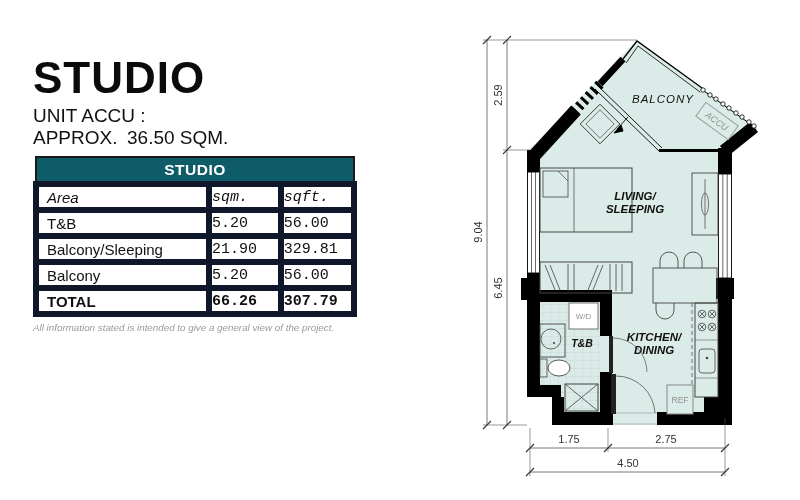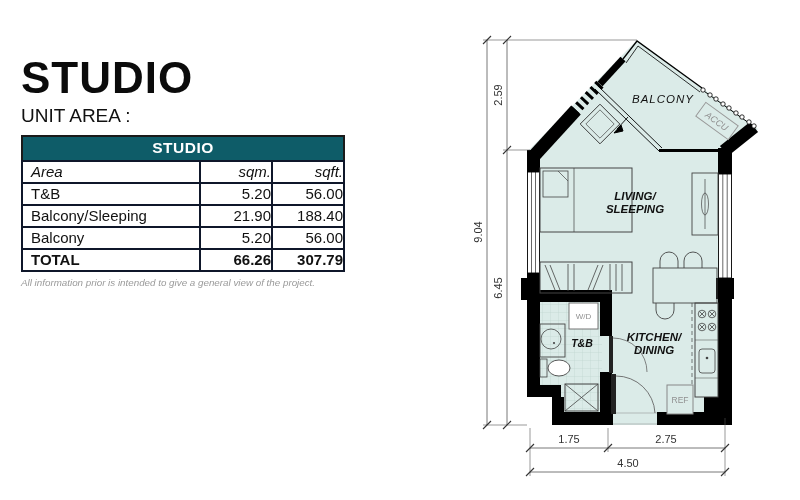--- a/index.html
+++ b/index.html
@@ -1,50 +1,51 @@
 <!DOCTYPE html>
 <html style="--header-bg: #0e5c68; --header-fg: #ffffff; --floor-fill: #dbebe8;"><head>
 <meta charset="utf-8">
 <style>
   html,body{margin:0;padding:0;background:#fff;}
   .stage{position:relative;width:800px;height:500px;background:#ffffff;overflow:hidden;
          font-family:"Liberation Sans",sans-serif;color:#111;}
   
-  .left{position:absolute;left:21px;top:56px;width:324px;}
+  .left{position:absolute;left:33px;top:56px;width:324px;}
   .title{font-size:44px;font-weight:bold;letter-spacing:1px;line-height:1;color:#0b0b0b;}
   .ua{font-size:19px;line-height:21.5px;margin-top:5px;}
   .ua .lbl{display:inline-block;width:94px;}
   .ua .indent{padding-left:94px;}
   table.area{border-collapse:collapse;width:324px;margin-top:8px;border:2px solid #1a1a1a;}
   table.area th{background:var(--header-bg,#0e5c68);color:var(--header-fg,#fff);
       font-size:15.5px;font-weight:bold;height:21px;letter-spacing:.5px;border:1px solid #1a1a1a;}
-  table.area td{border:2px solid #0f172a;font-size:15px;height:20px;padding:0;}
+  table.area td{border:6px solid #0f172a;font-size:15px;height:20px;padding:0;}
   td.a{text-align:left;padding-left:8px !important;width:168px;}
-  td.n{text-align:right;width:70px;}
+  td.n{text-align:left;width:70px;font-family:Liberation Mono, monospace;}
   tr.cols td{font-style:italic;}
   tr.total td{font-weight:bold;}
   .disc{margin-top:5px;font-style:italic;color:#9a9a9a;font-size:9.8px;line-height:11.5px;}
   
   svg.plan{position:absolute;left:470px;top:0;}
   svg text{font-family:"Liberation Sans",sans-serif;}
   .floor{fill:var(--floor-fill,#dbebe8);}
   .roomlbl{font-style:italic;font-weight:bold;fill:#111;}
   .baldim{font-style:italic;fill:#111;}
   .dimtxt{font-size:11px;fill:#333;}
   .applbl{fill:#909090;}
 </style>
 </head>
 <body>
 
 <div class="stage">
 
   <div class="left">
     <div class="title">STUDIO</div>
     <div class="ua">
-      <div>UNIT AREA :</div>
+      <div>UNIT ACCU :</div>
+      <div><span class="lbl">APPROX.</span><span>36.50 SQM.</span></div>
     </div>
 
     <table class="area">
       <thead>
         <tr>
           <th colspan="3">STUDIO</th>
         </tr>
         <tr class="cols">
           <td class="a">Area</td>
           <td class="n">sqm.</td>
@@ -53,37 +54,37 @@
       </thead>
       <tbody>
         <tr>
           <td class="a">T&amp;B</td>
           <td class="n">5.20</td>
           <td class="n">56.00</td>
         </tr>
         <tr>
           <td class="a">Balcony/Sleeping</td>
           <td class="n">21.90</td>
-          <td class="n">188.40</td>
+          <td class="n">329.81</td>
         </tr>
         <tr>
           <td class="a">Balcony</td>
           <td class="n">5.20</td>
           <td class="n">56.00</td>
         </tr>
         <tr class="total">
           <td class="a">TOTAL</td>
           <td class="n">66.26</td>
           <td class="n">307.79</td>
         </tr>
       </tbody>
     </table>
 
     <div class="disc">
-      <div>All information prior is intended to give a general view of the project.</div>
+      <div>All information stated is intended to give a general view of the project.</div>
     </div>
   </div>
 
   <svg class="plan" width="330" height="500" viewBox="0 0 330 500">
     <defs>
       <pattern id="tiles" width="8" height="8" patternUnits="userSpaceOnUse">
         <path d="M8 0H0V8" fill="none" stroke="#b7cfca" stroke-width="0.6"></path>
       </pattern>
     </defs>
 

